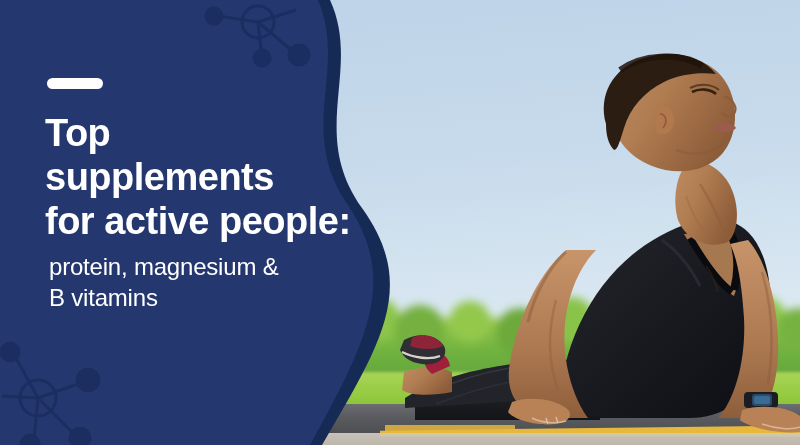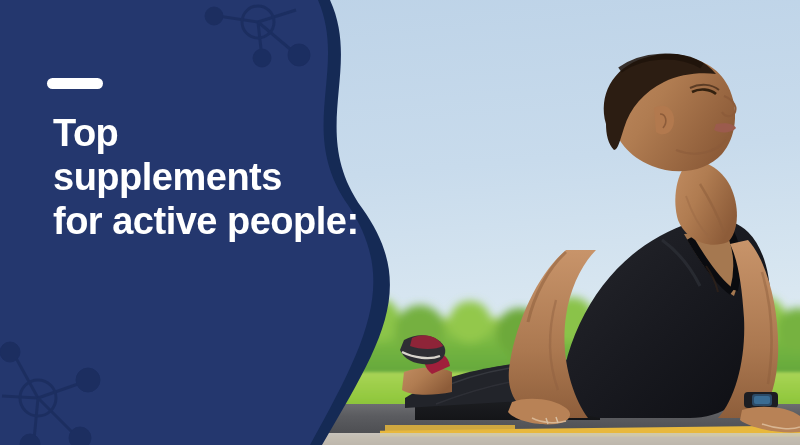--- a/index.html
+++ b/index.html
@@ -24,21 +24,21 @@
   .textblock{
     position:absolute;left:45px;top:78px;width:370px;
     z-index:6;color:#ffffff;
   }
   .dash{
     width:56px;height:11px;border-radius:6px;background:#ffffff;
     margin:0 0 22px 2px;
   }
   .headline{
     font-size:38px;line-height:44px;font-weight:700;
-    letter-spacing:-0.5px;margin:8px;white-space:pre-line;
+    letter-spacing:-0.5px;margin:0;white-space:pre-line;
   }
   .subline{
     font-size:24px;line-height:31px;font-weight:400;
     letter-spacing:-0.2px;margin:8px 0 0 4px;white-space:pre-line;
   }
 </style>
 </head>
 <body>
 
 <div id="banner">
@@ -276,15 +276,17 @@
         </g>
       </g>
     </svg>
   </div>
 
   <div class="textblock">
     <div class="dash"></div>
     <h1 class="headline">Top
 supplements
 for active people:</h1>
+    <p class="subline">protein, magnesium &amp;
+B vitamins</p>
   </div>
 
 </div>
 
 </body></html>

